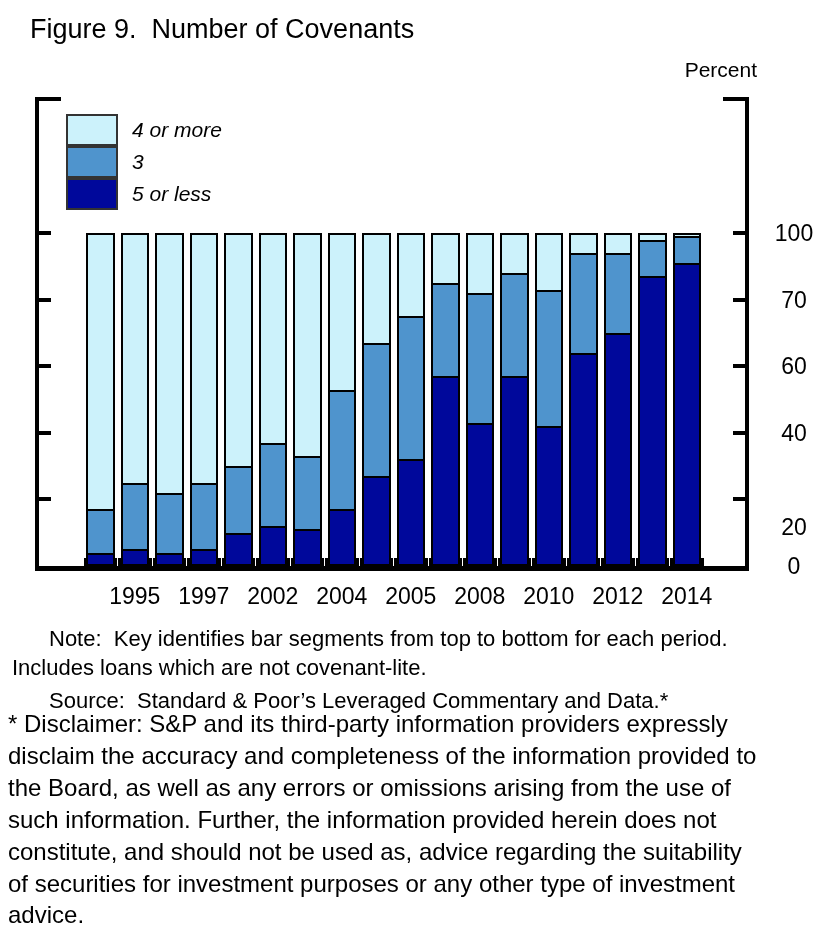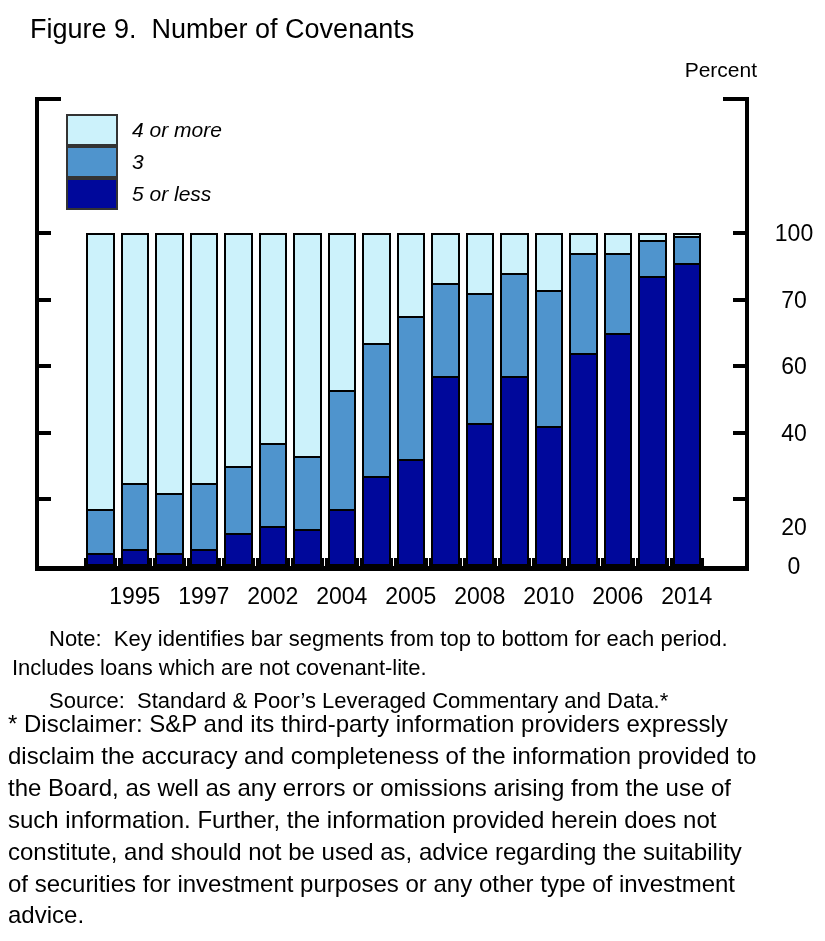--- a/index.html
+++ b/index.html
@@ -148,21 +148,21 @@
       <div class="bar-seg" style="left: 672.5px; width: 28.5px; top: 233px; height: 5.33px; background: rgb(204, 242, 251);"></div>
       <div class="x-nub" style="left: 670px; width: 2.5px; top: 558px; height: 8px;"></div>
       <div class="x-nub" style="left: 701px; width: 2.5px; top: 558px; height: 8px;"></div>
       <div class="x-ticklab" style="left: 92.75px; top: 583px;">1995</div>
       <div class="x-ticklab" style="left: 161.75px; top: 583px;">1997</div>
       <div class="x-ticklab" style="left: 230.75px; top: 583px;">2002</div>
       <div class="x-ticklab" style="left: 299.75px; top: 583px;">2004</div>
       <div class="x-ticklab" style="left: 368.75px; top: 583px;">2005</div>
       <div class="x-ticklab" style="left: 437.75px; top: 583px;">2008</div>
       <div class="x-ticklab" style="left: 506.75px; top: 583px;">2010</div>
-      <div class="x-ticklab" style="left: 575.75px; top: 583px;">2006</div>
+      <div class="x-ticklab" style="left: 575.75px; top: 583px;">2012</div>
       <div class="x-ticklab" style="left: 644.75px; top: 583px;">2014</div>
       <div class="axis-tick" style="left: 39px; top: 231px; width: 12px; height: 4px;"></div>
       <div class="axis-tick" style="left: 733px; top: 231px; width: 12px; height: 4px;"></div>
       <div class="y-ticklab" style="left: 766px; top: 220px;">100</div>
       <div class="axis-tick" style="left: 39px; top: 297.6px; width: 12px; height: 4px;"></div>
       <div class="axis-tick" style="left: 733px; top: 297.6px; width: 12px; height: 4px;"></div>
       <div class="y-ticklab" style="left: 766px; top: 286.6px;">70</div>
       <div class="axis-tick" style="left: 39px; top: 364.2px; width: 12px; height: 4px;"></div>
       <div class="axis-tick" style="left: 733px; top: 364.2px; width: 12px; height: 4px;"></div>
       <div class="y-ticklab" style="left: 766px; top: 353.2px;">60</div>

